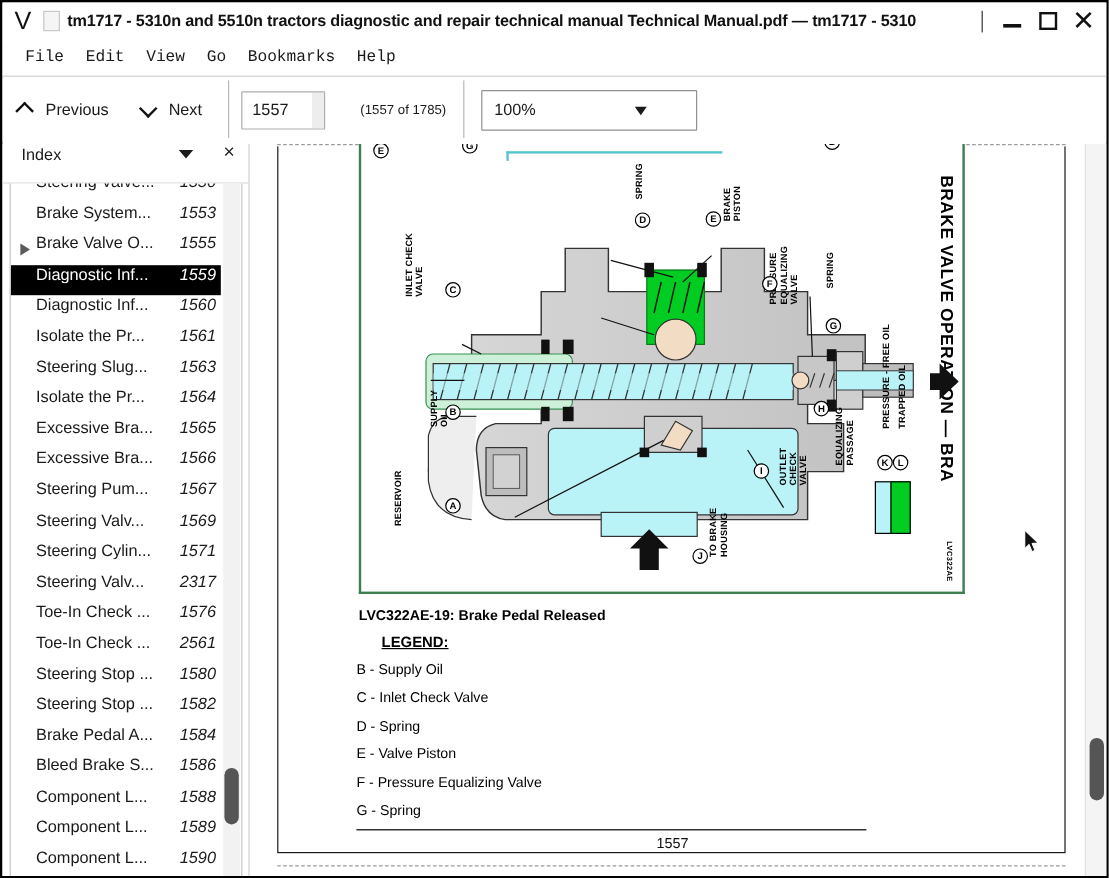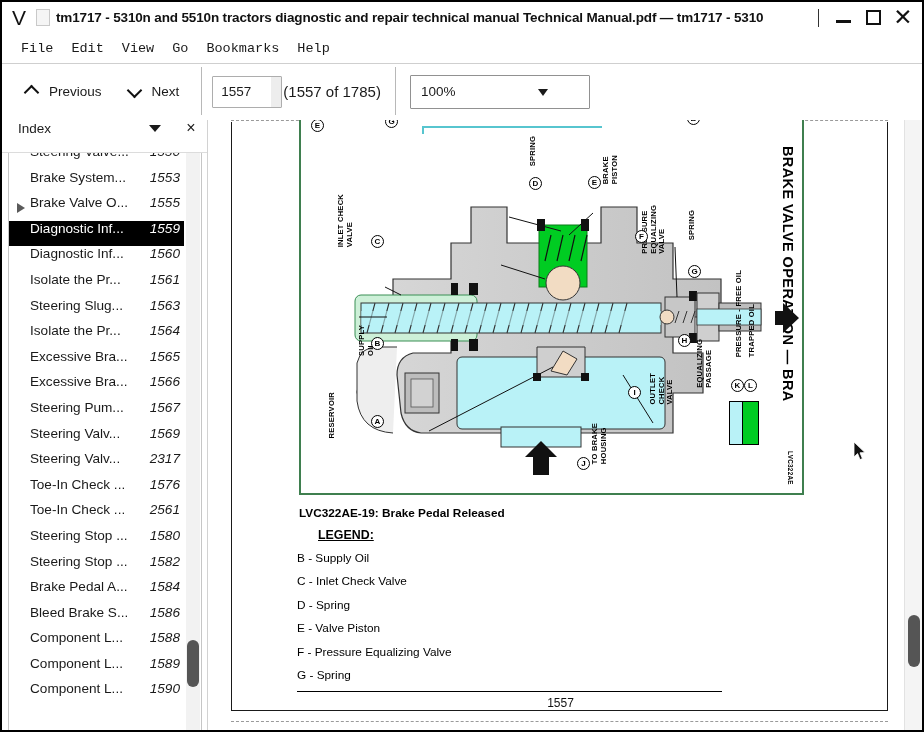--- a/index.html
+++ b/index.html
@@ -83,21 +83,21 @@
     cursor: default;
     font-family: Liberation Mono, monospace;
   }
 
   
   .toolbar {
     position: absolute; top: 63px; left: 0;
     width: 920px; height: 53px;
     background: #fff;
     display: flex; align-items: center;
-    padding-left: 15px;
+    padding-left: 4px;
   }
   .tb-btn {
     display: flex; align-items: center;
     gap: 9px;
     padding: 4px 8px;
     font-size: 13.5px; color: #1a1a1a;
     cursor: default;
   }
   .chev {
     display: inline-block;
@@ -129,22 +129,22 @@
     border: 1px solid #adadad;
     background: #fff;
     font-size: 13.5px;
     color: #1a1a1a;
     padding: 0 8px;
     font-family: "Liberation Sans", sans-serif;
     border-radius: 1px;
     box-shadow: inset -10px 0 0 0 #ededed;
   }
   .page-count {
-    font-size: 15px; color: #1a1a1a;
-    margin-left: 1px;
+    font-size: 11px; color: #1a1a1a;
+    margin-left: 29px;
     white-space: nowrap;
   }
   .zoom-wrap {
     position: relative;
     width: 152px; height: 34px;
     margin-left: 4px;
   }
   .zoom-select {
     width: 180px; height: 34px;
     border: 1.5px solid #919191;
@@ -540,20 +540,25 @@
             <span class="tree-label">Steering Pum...</span>
             <span class="tree-page">1567</span>
           </div>
           <div class="tree-row">
             <span class="tw"></span>
             <span class="tree-label">Steering Valv...</span>
             <span class="tree-page">1569</span>
           </div>
           <div class="tree-row">
             <span class="tw"></span>
+            <span class="tree-label">Steering Cylin...</span>
+            <span class="tree-page">1571</span>
+          </div>
+          <div class="tree-row">
+            <span class="tw"></span>
             <span class="tree-label">Steering Valv...</span>
             <span class="tree-page">2317</span>
           </div>
           <div class="tree-row">
             <span class="tw"></span>
             <span class="tree-label">Toe-In Check ...</span>
             <span class="tree-page">1576</span>
           </div>
           <div class="tree-row">
             <span class="tw"></span>

